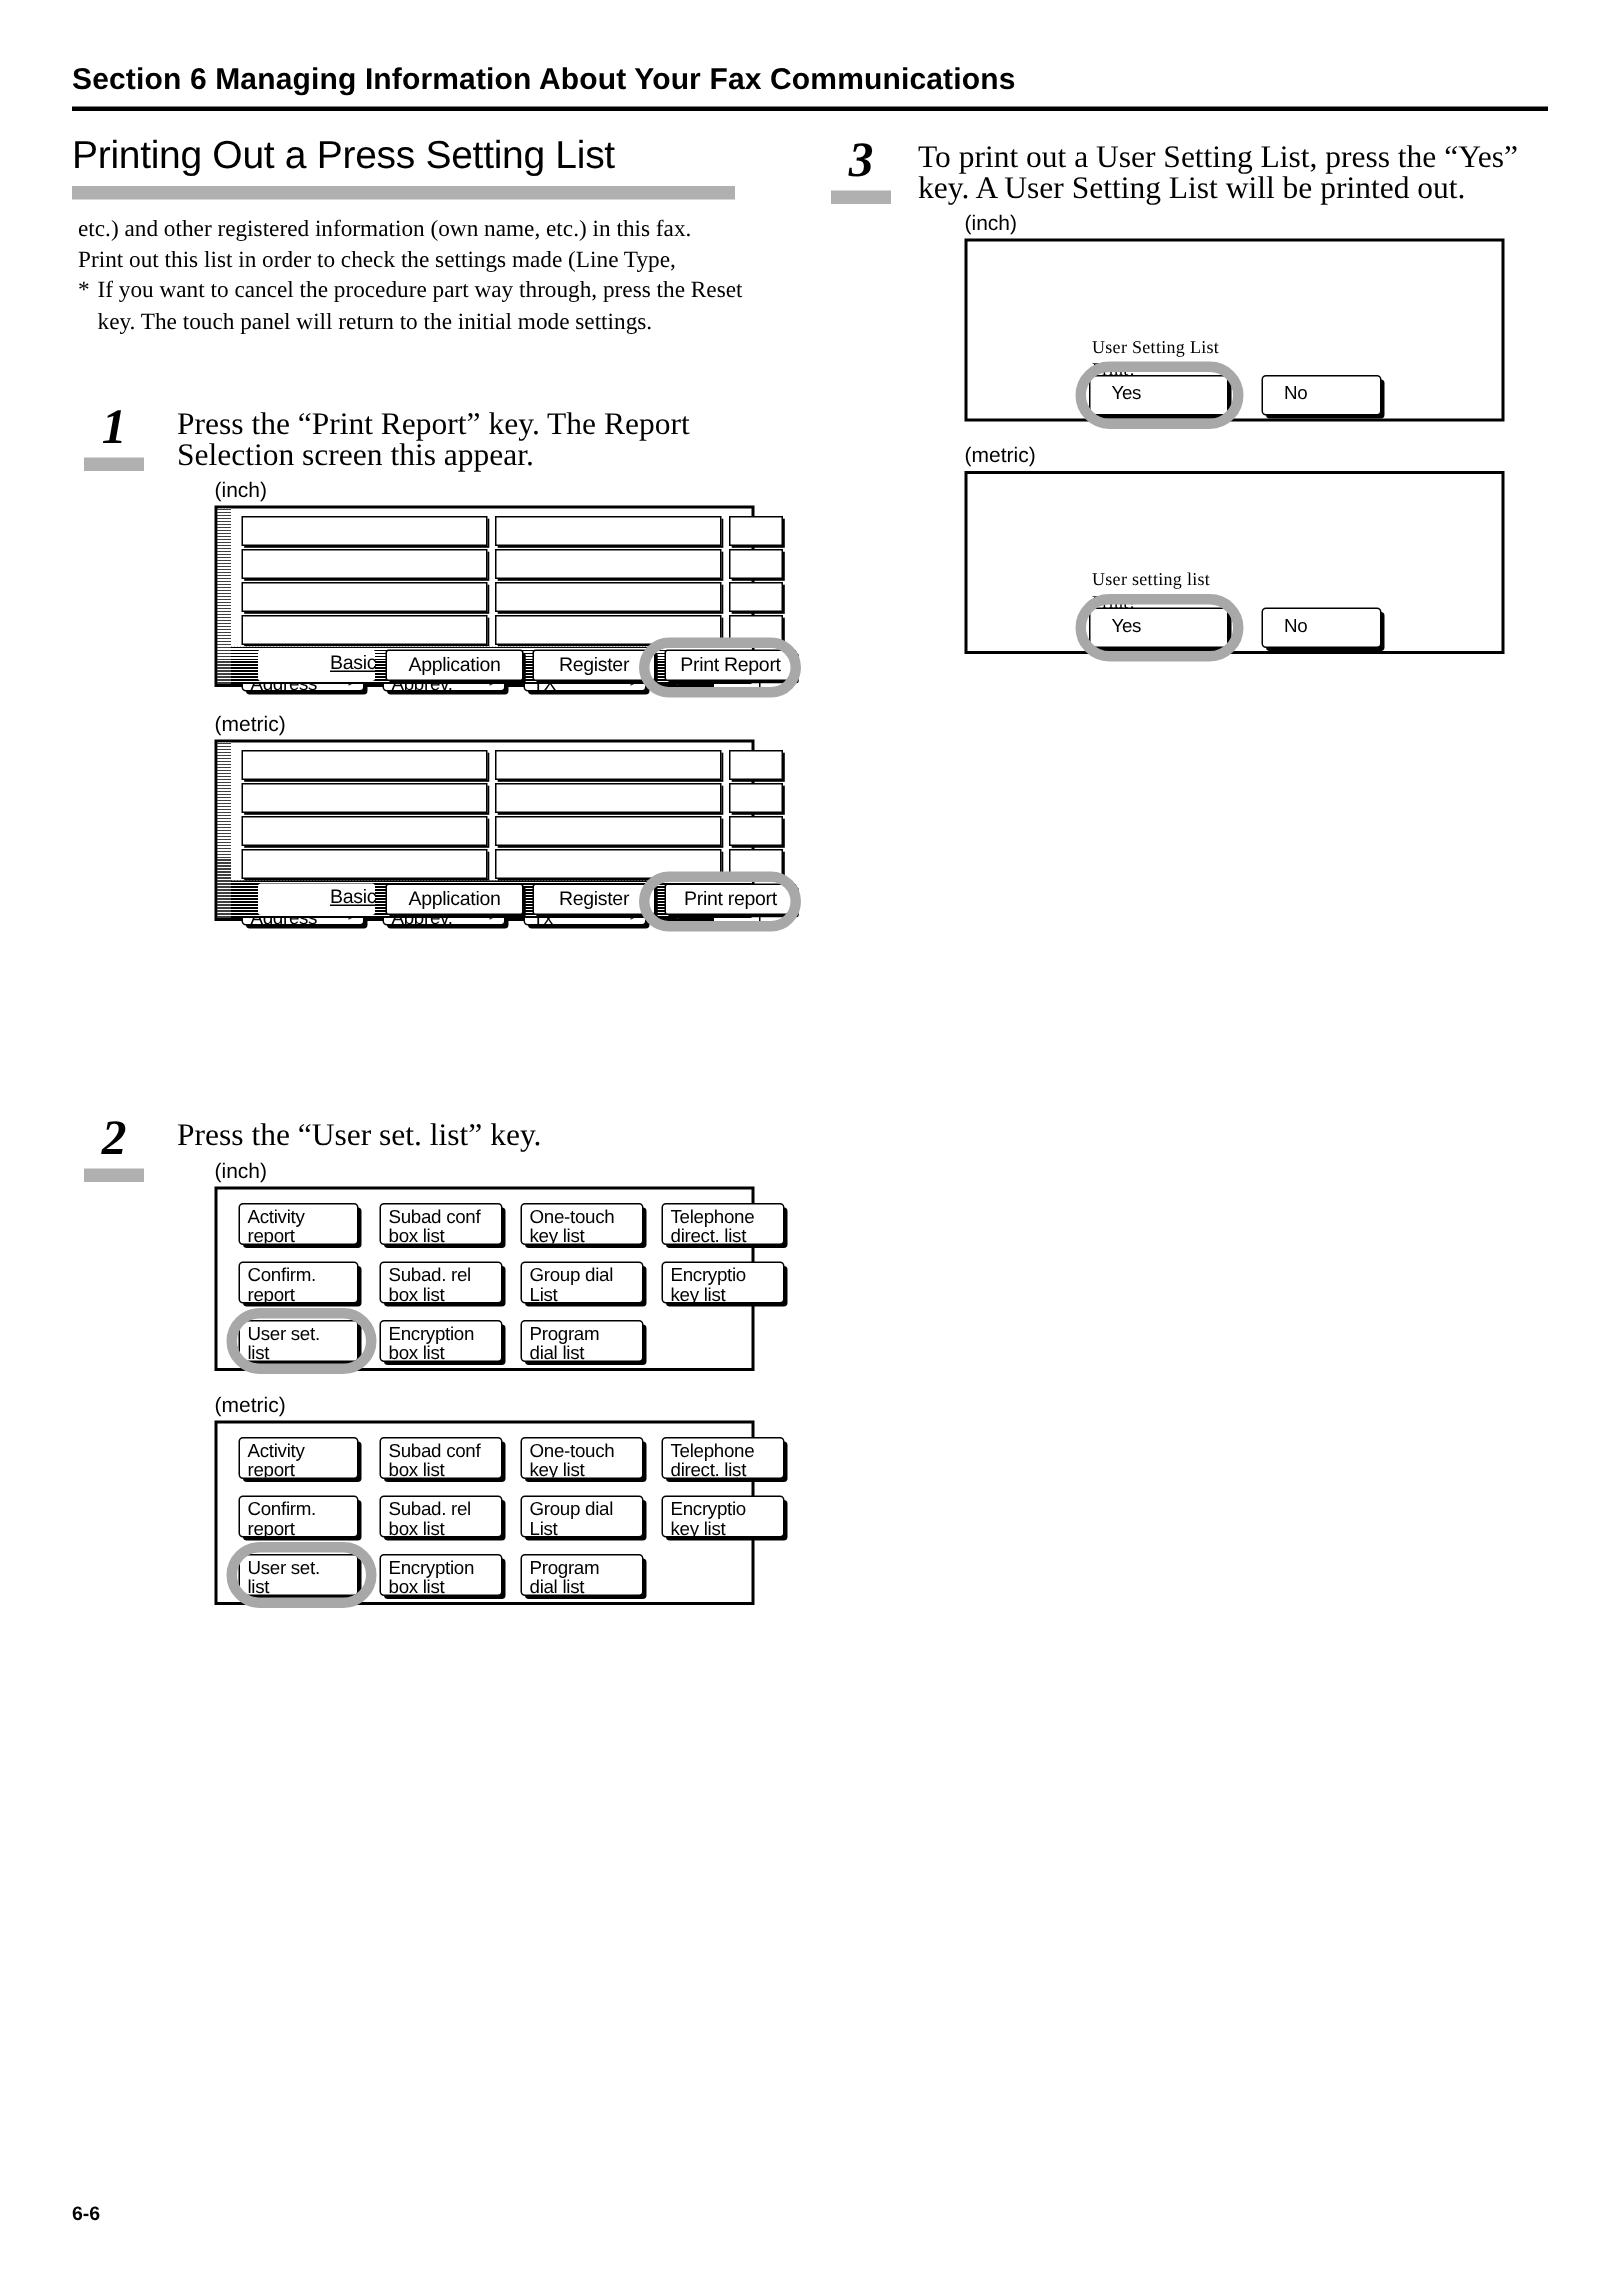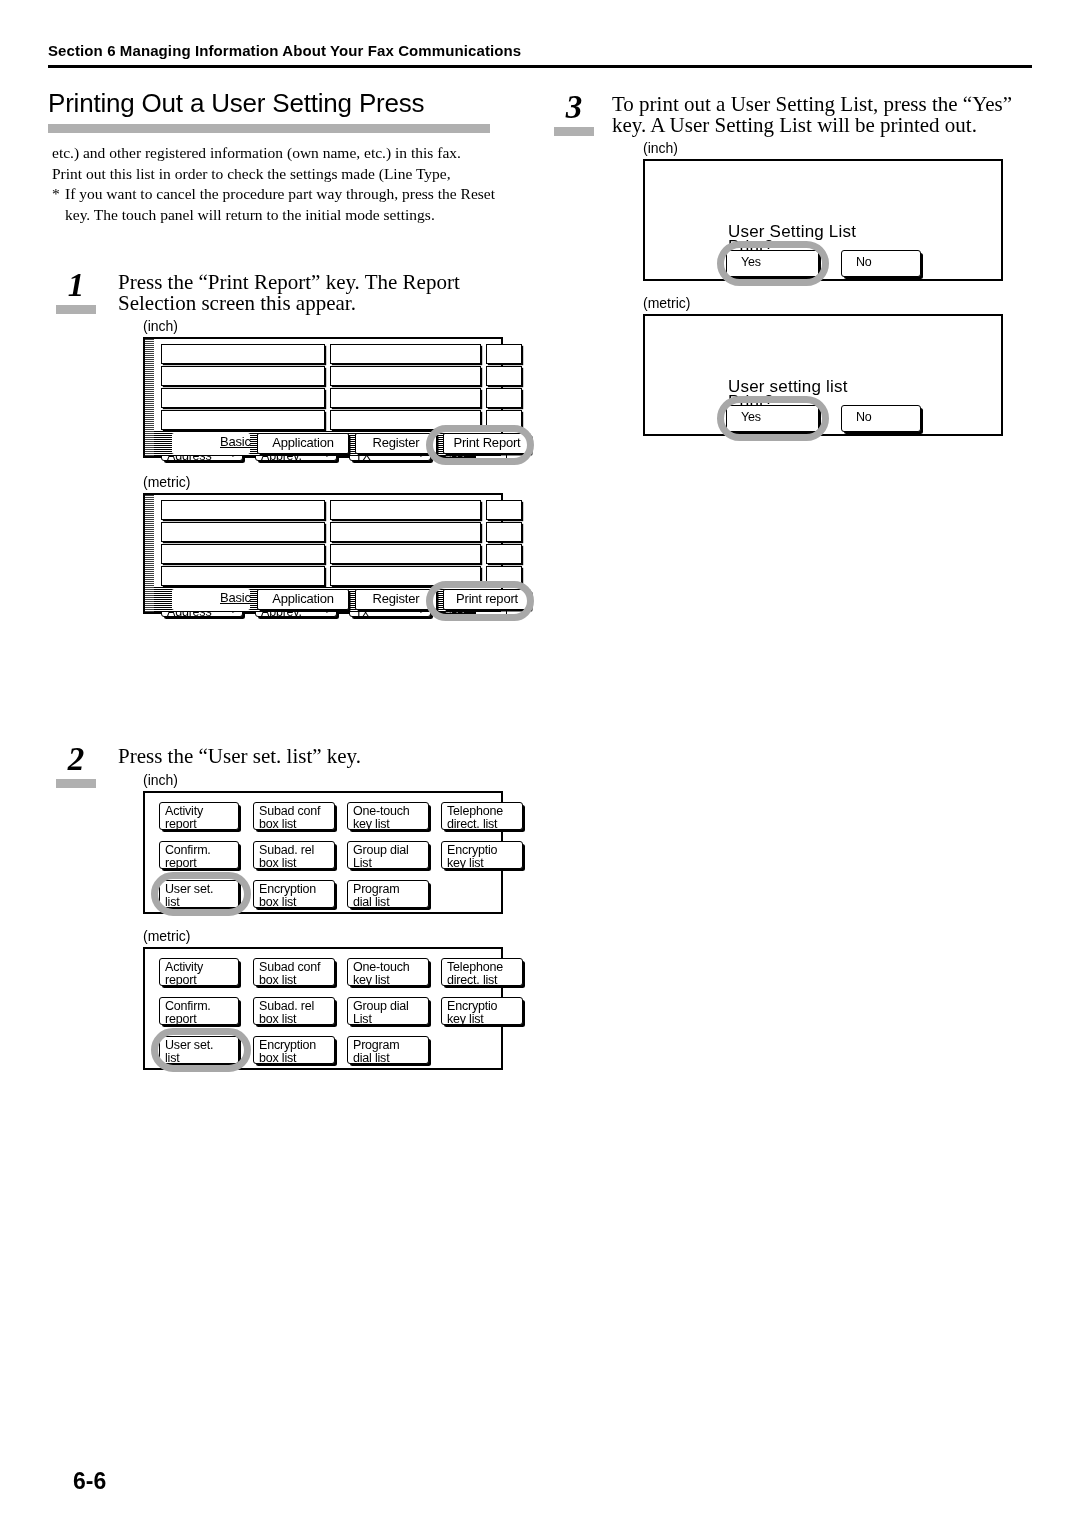--- a/index.html
+++ b/index.html
@@ -19,21 +19,21 @@
   
   #page-header {
     position: absolute;
     left: 48px;
     top: 42px;
     width: 984px;
   }
   #page-header .hdr-text {
     font-family: "Liberation Sans", sans-serif;
     font-weight: bold;
-    font-size: 15px;
+    font-size: 20px;
     letter-spacing: 0.1px;
     white-space: nowrap;
   }
   #page-header .hdr-rule {
     margin-top: 6px;
     height: 3px;
     background: #000;
   }
 
   
@@ -217,48 +217,47 @@
   .ghost {
     position: absolute;
     font-family: "Liberation Sans", sans-serif;
     font-size: 11px;
     color: #b9b9b9;
   }
 
   
   .confirm-label {
     position: absolute;
-    font-family: Liberation Sans, sans-serif;
-    font-size: 17px;
+    font-family: Liberation Serif, serif;
+    font-size: 12px;
     line-height: 15px;
     letter-spacing: 0.2px;
     white-space: pre-line;
   }
 
   
   #page-footer {
     position: absolute;
     left: 48px;
     top: 1468px;
     font-family: "Liberation Sans", sans-serif;
     font-weight: bold;
-    font-size: 23px;
-    margin-left: 25px;
+    font-size: 13px;
   }
 </style>
 </head>
 <body>
 
 <div id="page-header">
   <div class="hdr-text">Section 6  Managing Information About Your Fax Communications</div>
   <div class="hdr-rule"></div>
 </div>
 
 <div id="doc-title-block">
-  <div class="doc-title">Printing Out a User Setting Press</div>
+  <div class="doc-title">Printing Out a Press Setting List</div>
   <div class="title-bar"></div>
 </div>
 
 <div id="intro-block">
   <div>etc.) and other registered information (own name, etc.) in this fax.</div>
   <div>Print out this list in order to check the settings made (Line Type,</div>
   <div class="note">
     <div class="star">*</div>
     <div class="note-body">If you want to cancel the procedure part way through, press the Reset key. The touch panel will return to the initial mode settings.</div>
   </div>

